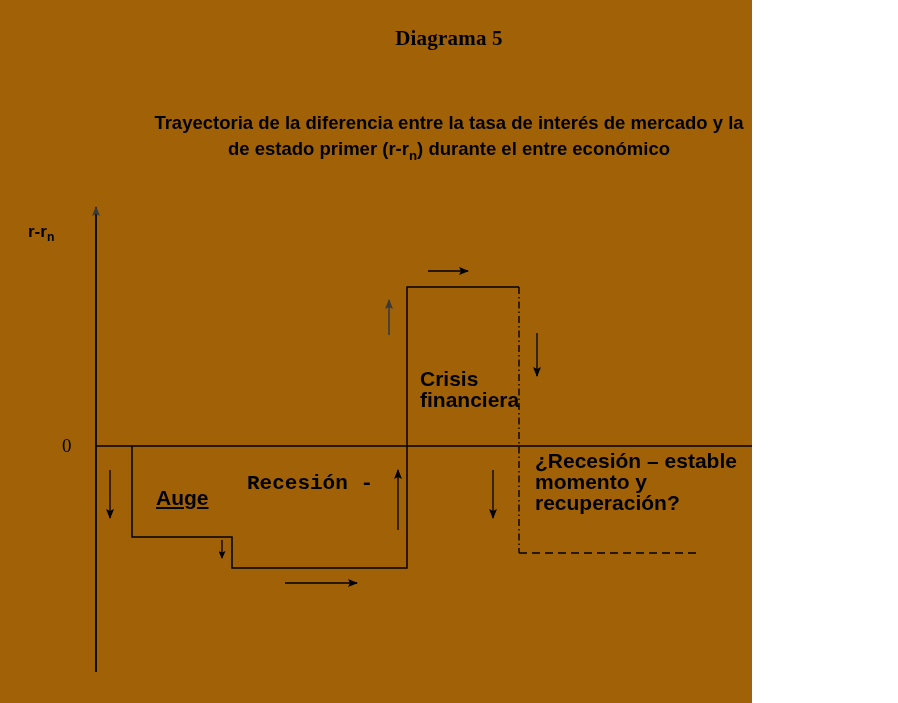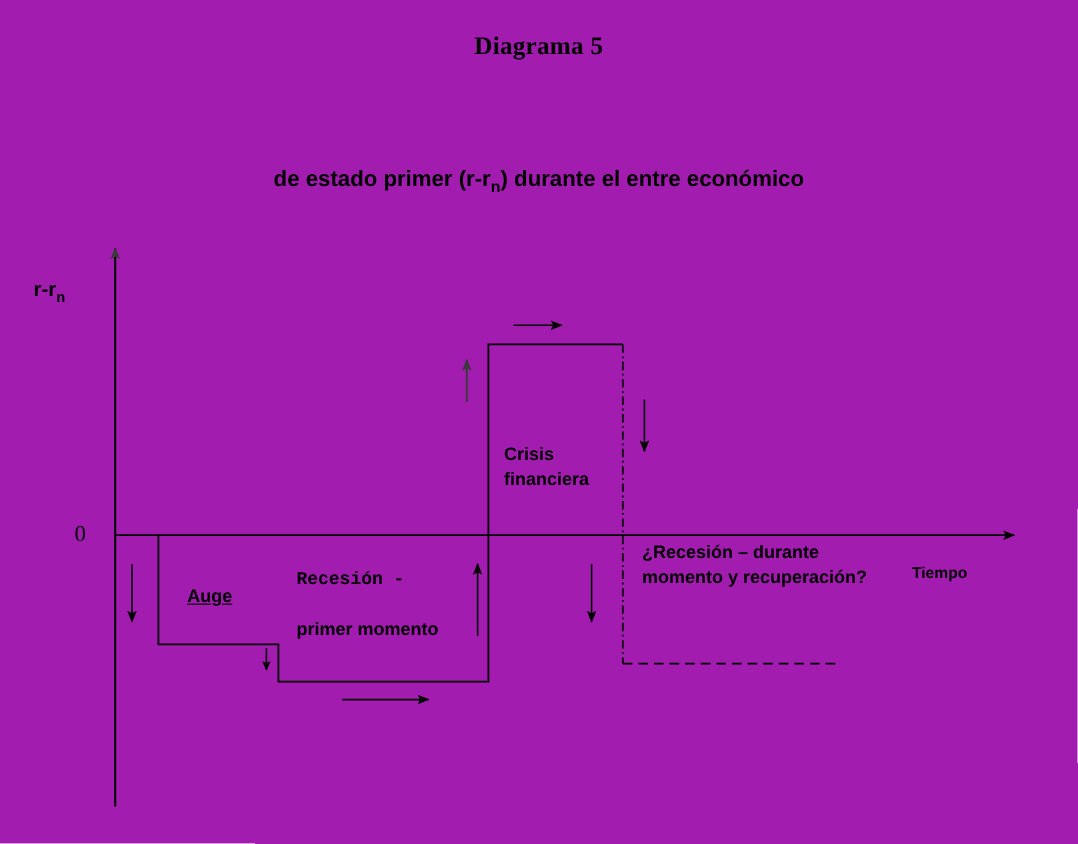--- a/index.html
+++ b/index.html
@@ -6,23 +6,23 @@
     margin: 0;
     padding: 0;
     background: #ffffff;
   }
   body {
     font-family: "Liberation Sans", sans-serif;
     color: #000000;
   }
   #page {
     position: relative;
-    width: 898px;
+    width: 752px;
     height: 703px;
-    background: #a21caf;
+    background: #a16207;
     overflow: hidden;
   }
   .fig-title {
     position: absolute;
     left: 0;
     top: 26px;
     width: 898px;
     text-align: center;
     font-family: "Liberation Serif", serif;
     font-weight: bold;
@@ -51,50 +51,49 @@
     top: 0;
     width: 898px;
     height: 703px;
   }
   .axis-label {
     position: absolute;
     font-family: "Liberation Sans", sans-serif;
     font-weight: bold;
     font-size: 17px;
     white-space: nowrap;
-    margin-top: 10px;
   }
   .tick-label {
     position: absolute;
     font-family: "Liberation Serif", serif;
     font-size: 19px;
     white-space: nowrap;
   }
   .phase-label {
     position: absolute;
     font-family: "Liberation Sans", sans-serif;
     font-weight: bold;
-    font-size: 15px;
+    font-size: 21px;
     line-height: 21px;
     white-space: nowrap;
   }
   .phase-label.wrapped {
     white-space: normal;
     line-height: 21px;
   }
 </style>
 </head>
 <body>
 
 <div id="page">
 
   <div class="fig-title">Diagrama 5</div>
 
   <div class="fig-subtitle">
-    <br>
+    <span>Trayectoria de la diferencia entre la tasa de interés de mercado y la</span><br>
     <span>de estado primer (r-r</span><span class="sub">n</span><span>) durante el entre económico</span>
   </div>
 
   <svg id="plot" viewBox="0 0 898 703" width="898" height="703" xmlns="http://www.w3.org/2000/svg">
 
     <defs>
       <marker id="ah-black" markerWidth="10" markerHeight="8" refX="9" refY="4" orient="auto" markerUnits="userSpaceOnUse">
         <path d="M0,0 L10,4 L0,8 L2,4 Z" fill="#000000"></path>
       </marker>
       <marker id="ah-gray" markerWidth="10" markerHeight="8" refX="9" refY="4" orient="auto" markerUnits="userSpaceOnUse">
@@ -136,21 +135,20 @@
   <div class="axis-label" style="left:28px; top:222px;"><span>r-r</span><span class="sub">n</span></div>
 
   <div class="tick-label" style="left:62px; top:435px;">0</div>
 
   <div class="axis-label" style="left:760px; top:460px; font-size:13px;">Tiempo</div>
 
   <div class="phase-label" style="left:156px; top:487px;text-decoration:underline;">Auge</div>
 
   <div class="phase-label" style="left:247px; top:473px;font-family:Liberation Mono, monospace;">Recesión -</div>
 
-  <div class="phase-label" style="left:247px; top:514px;">primer momento</div>
 
   <div class="phase-label" style="left:420px; top:368px;">Crisis</div>
 
   <div class="phase-label" style="left:420px; top:389px;text-align:right;">financiera</div>
 
-  <div class="phase-label wrapped" style="left:535px; top:450px; width:208px;">¿Recesión – durante momento y recuperación?</div>
+  <div class="phase-label wrapped" style="left:535px; top:450px; width:208px;">¿Recesión – estable momento y recuperación?</div>
 
 </div>
 
 </body></html>

